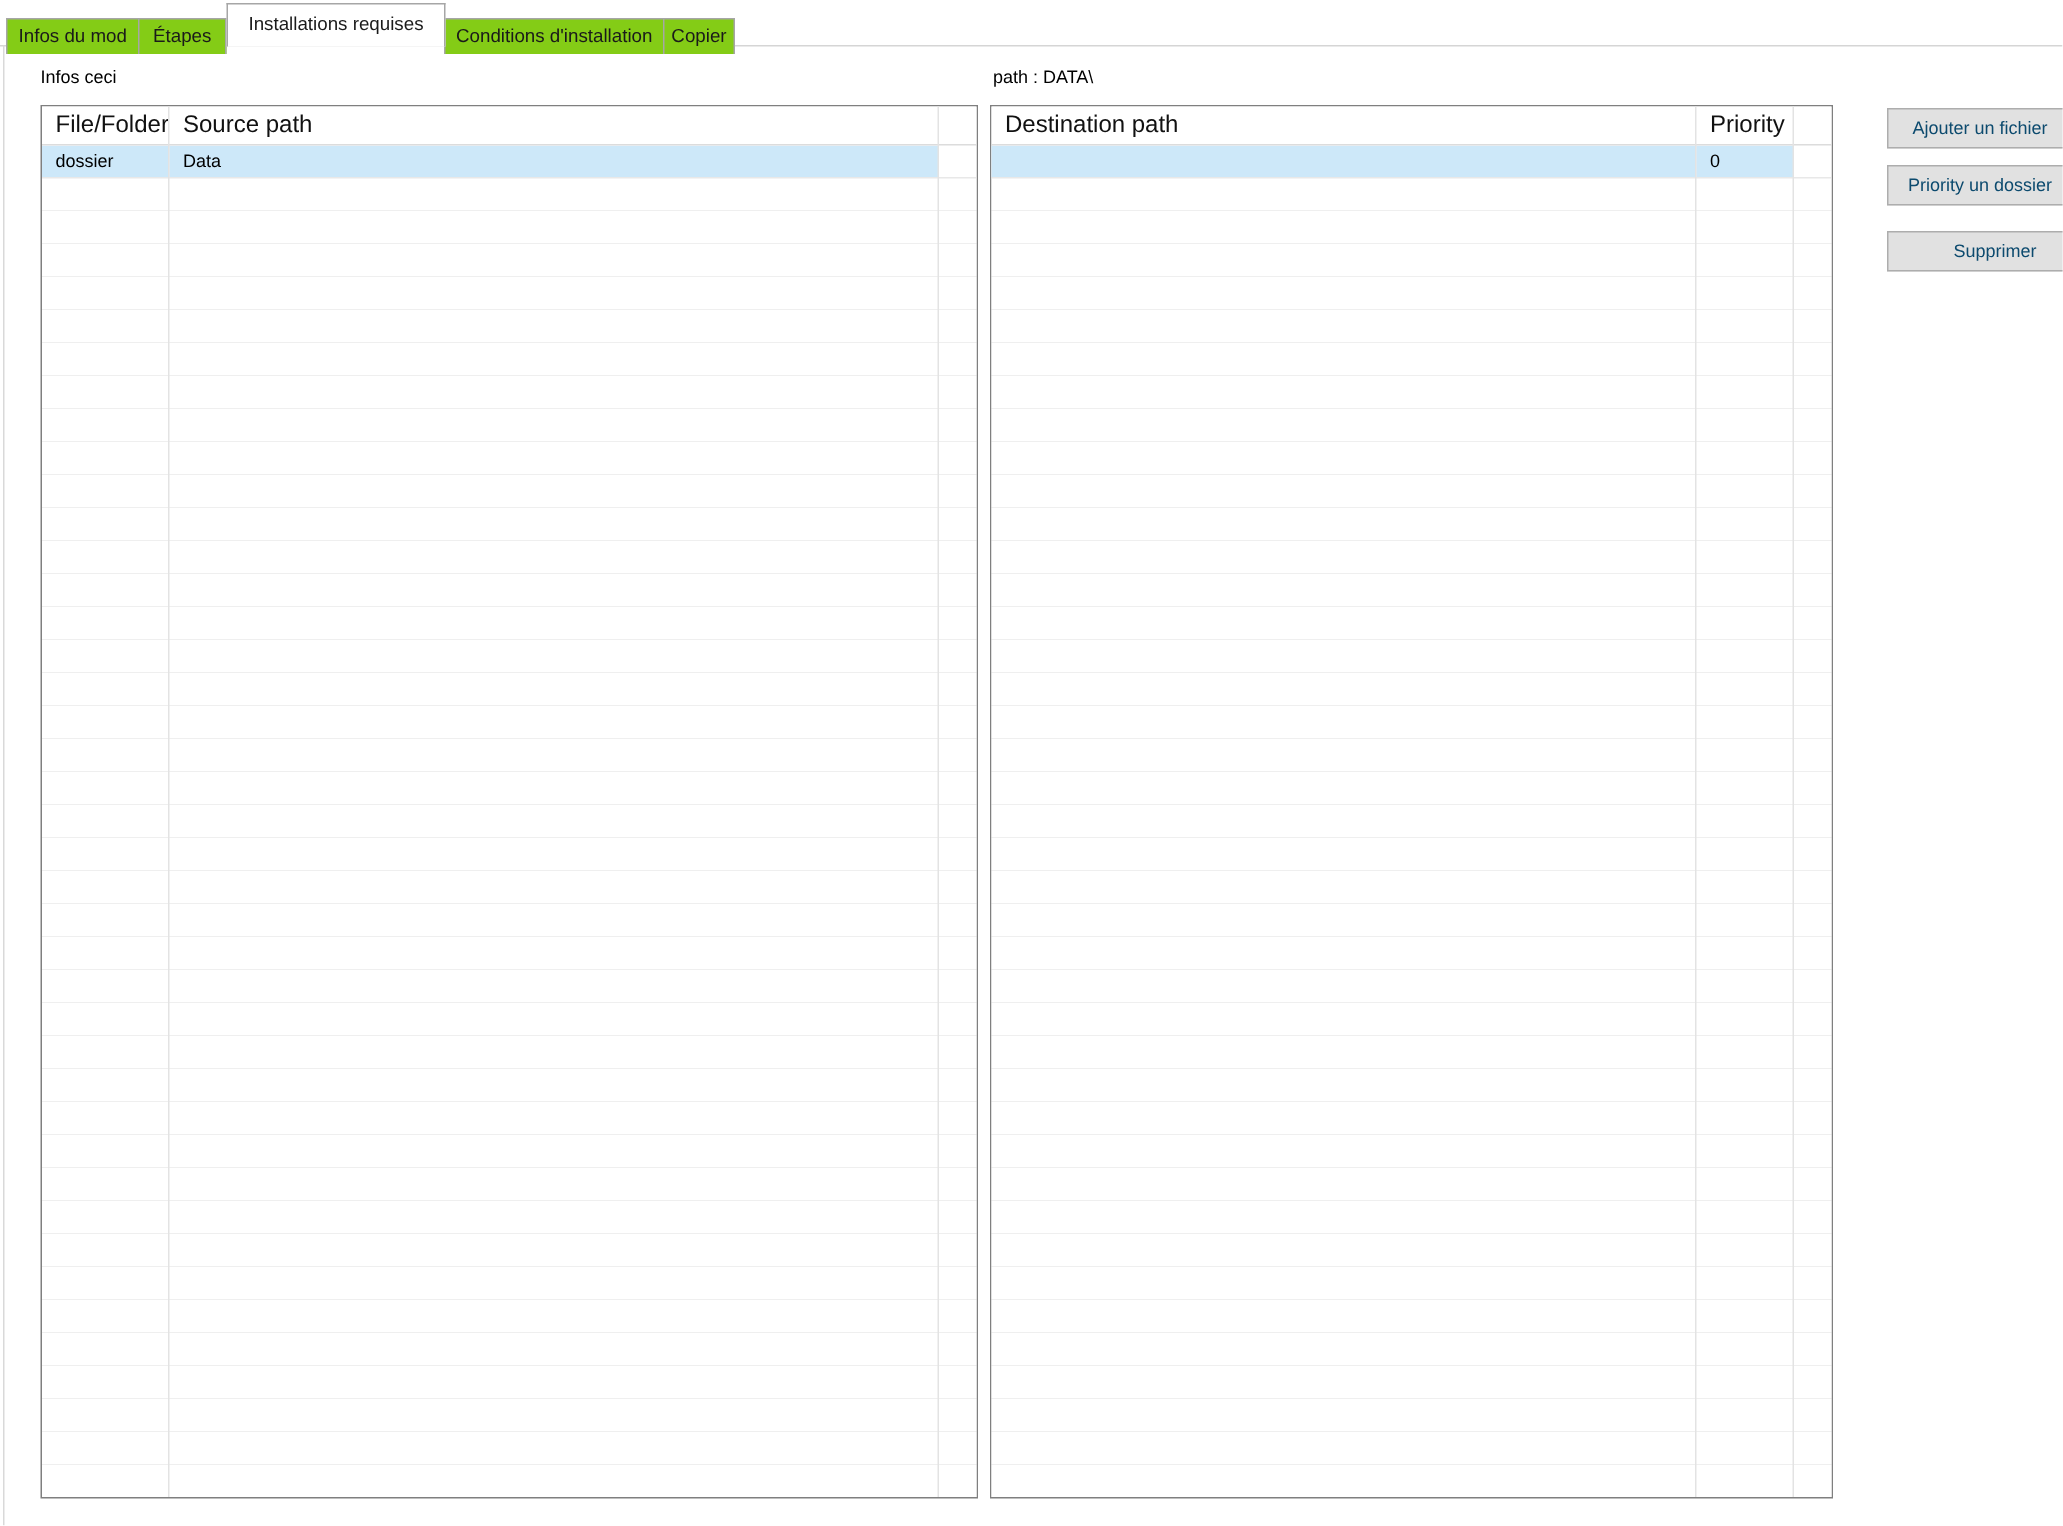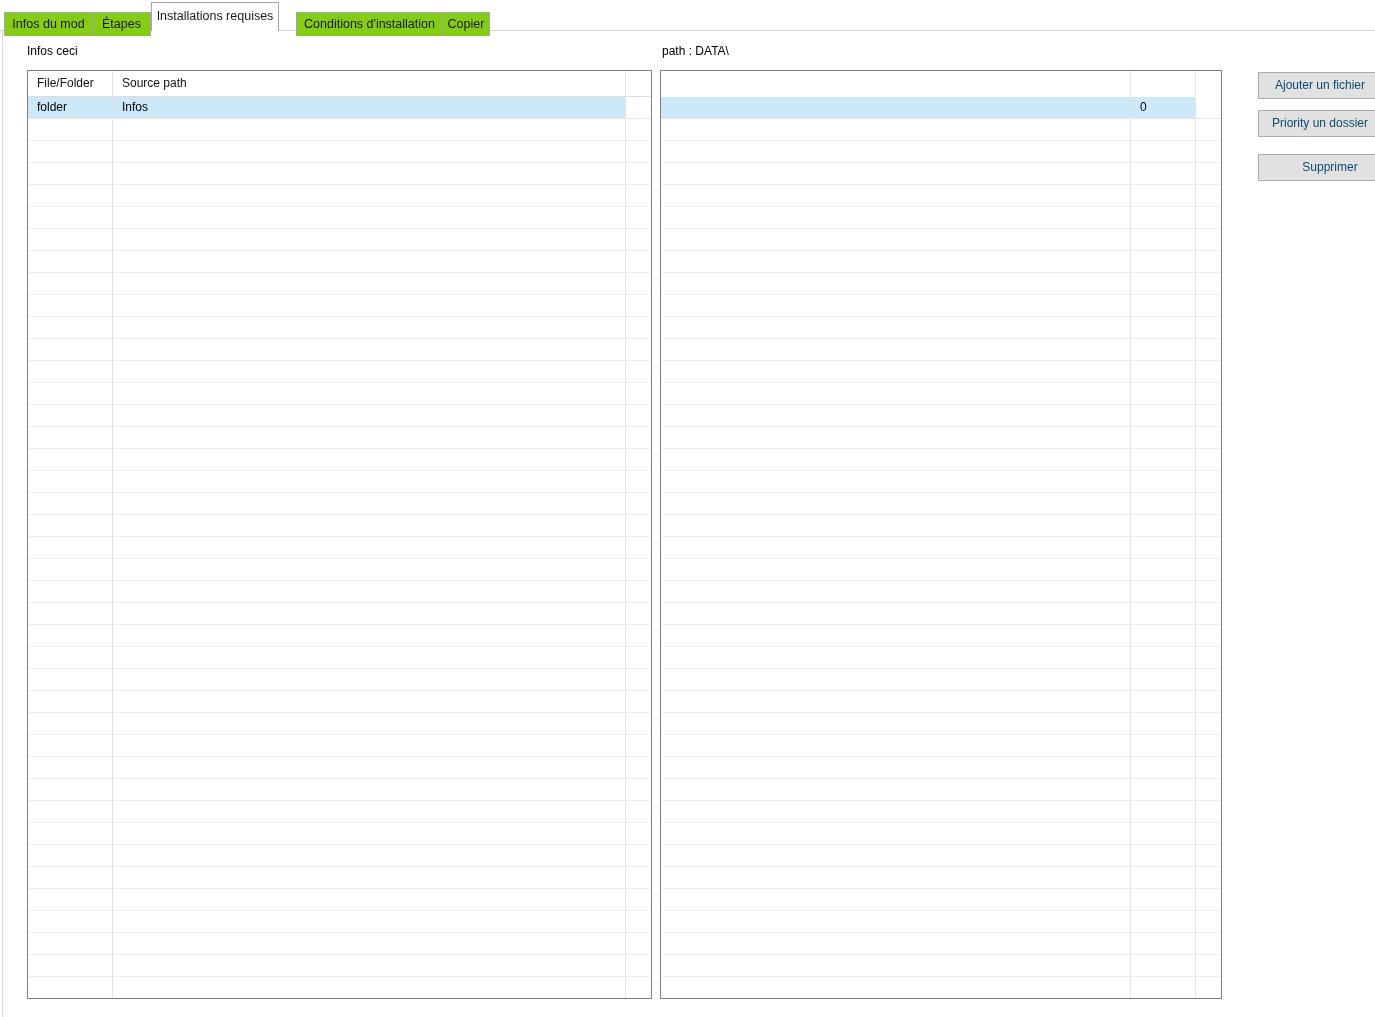--- a/index.html
+++ b/index.html
@@ -9,41 +9,41 @@
 
   
   .tab { position:absolute; text-align:center; white-space:nowrap;
          font-size:12.5px; color:#1a1a1a; cursor:default; }
   .tab.inactive { top:12px; height:24px; line-height:23px; background:#84cc16;
                   border:1px solid #a6a6a6; border-bottom:none; z-index:2; }
   .tab.active   { top:2px; height:29px; line-height:26px; background:#ffffff;
                   border:1px solid #a6a6a6; border-bottom:none; z-index:5; }
   #tab-1 { left:4px;   width:89px;  }
   #tab-2 { left:92px;  width:59px;  }
-  #tab-3 { left:151px; width:128px; }
+  #tab-3 { left:151px; width:146px; }
   #tab-4 { left:296px; width:147px; }
   #tab-5 { left:442px; width:48px;  }
   #strip-line { position:absolute; left:0; top:30px; width:1375px; height:1px;
                 background:#d5d5d5; z-index:1; }
   #page-left-border { position:absolute; left:2px; top:30px; width:1px; height:987px;
                       background:#d9d9d9; z-index:1; }
 
   
   .section-label { position:absolute; top:44px; font-size:12px; line-height:14px; color:#000; }
   #label-left  { left:27px; }
   #label-right { left:662px; }
 
   
   .grid { position:absolute; top:70px; background:#fff; border:1px solid #7f7f7f; }
   #grid-left  { left:27px;  width:625px; height:929px; }
   #grid-right { left:660px; width:562px; height:929px; }
 
   .grid-header { position:absolute; left:0; top:0; right:0; height:26px;
                  display:flex; background:#ffffff; border-bottom:1px solid #dcdcdc; z-index:3; }
-  .hcell { font-size:12px; color:#111; line-height:25px; padding-left:9px;
+  .hcell { font-size:16px; color:#111; line-height:25px; padding-left:9px;
            white-space:nowrap; overflow:hidden; }
 
   .grid-body { position:absolute; left:0; top:26px; right:0; bottom:0; z-index:1;
                background-image:repeating-linear-gradient(to bottom,
                  #ffffff 0px, #ffffff 21px, #efefef 21px, #efefef 22px); }
 
   .vline { position:absolute; top:0; bottom:0; width:1px; background:#e3e3e3; z-index:4; }
   #grid-left  .vline.v1 { left:84px;  }
   #grid-left  .vline.v2 { left:597px; }
   #grid-right .vline.v1 { left:469px; }
@@ -91,30 +91,35 @@
   <div id="label-right" class="section-label">path : DATA\</div>
 
   <div id="grid-left" class="grid">
     <div class="grid-header">
       <div class="hcell" style="width:85px;">File/Folder</div>
       <div class="hcell" style="width:513px;">Source path</div>
       <div class="hcell filler" style="width:25px;"></div>
     </div>
     <div class="grid-body">
       <div class="row selected">
-        <div class="cell c1">folder</div>
-        <div class="cell c2">Infos</div>
+        <div class="cell c1">dossier</div>
+        <div class="cell c2">Data</div>
         <div class="cell filler"></div>
       </div>
     </div>
     <div class="vline v1"></div>
     <div class="vline v2"></div>
   </div>
 
   <div id="grid-right" class="grid">
+    <div class="grid-header">
+      <div class="hcell" style="width:470px;">Destination path</div>
+      <div class="hcell" style="width:65px;">Priority</div>
+      <div class="hcell filler" style="width:25px;"></div>
+    </div>
     <div class="grid-body">
       <div class="row selected">
         <div class="cell c1"></div>
         <div class="cell c2">0</div>
         <div class="cell filler"></div>
       </div>
     </div>
     <div class="vline v1"></div>
     <div class="vline v2"></div>
   </div>

